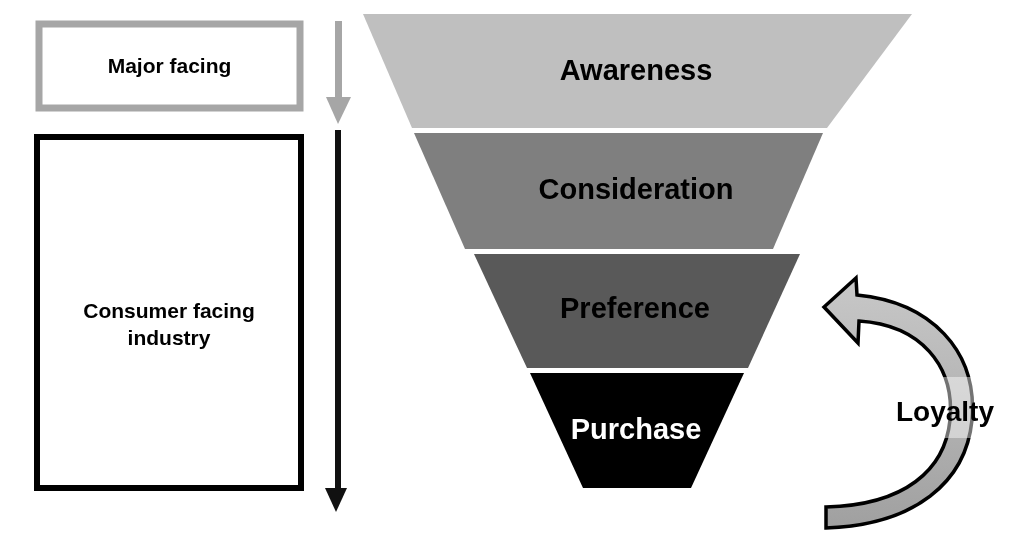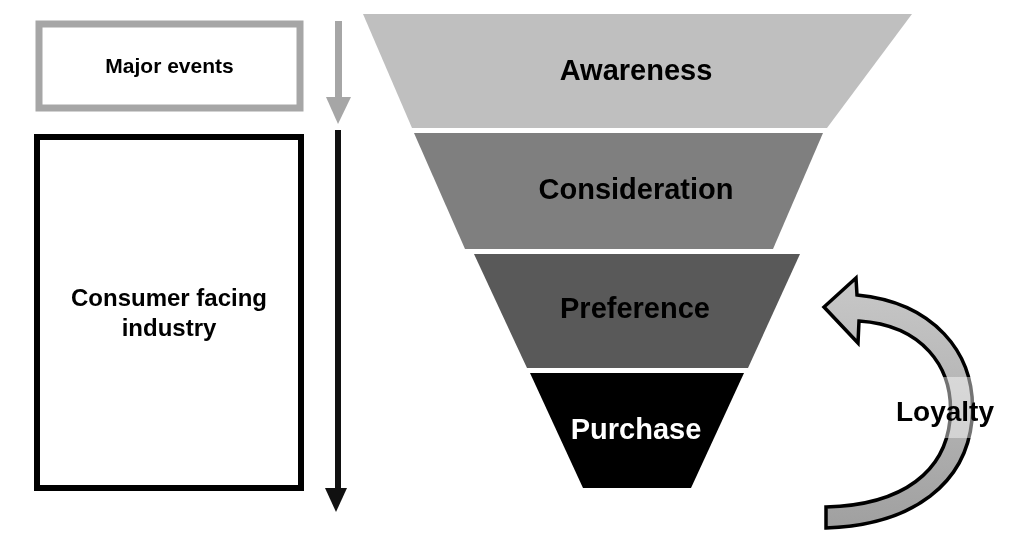--- a/index.html
+++ b/index.html
@@ -51,19 +51,19 @@
            L 824 307
            L 856 278
            L 857 295
            C 930 302, 978 350, 972 420
            C 966 482, 915 525, 826 528 Z" fill="url(#loyGrad)" stroke="#000000" stroke-width="3.5" stroke-linejoin="miter"></path>
   <rect x="884" y="377" width="125" height="61" fill="#ffffff" opacity="0.45"></rect>
   <text class="lbl" x="945" y="421" text-anchor="middle" font-size="28" fill="#000000">Loyalty</text>
 </svg>
 
 <div class="box-text" style="left:39px; top:24px; width:261px; height:84px; font-size:21px;">
-  <span>Major events</span>
+  <span>Major facing</span>
 </div>
 
-<div class="box-text" style="left:37px; top:137px; width:264px; height:351px; font-size:24px; flex-direction:column;">
+<div class="box-text" style="left:37px; top:149px; width:264px; height:351px; font-size:21px; flex-direction:column;">
   <span>Consumer facing</span>
   <span>industry</span>
 </div>
 
 </body></html>

